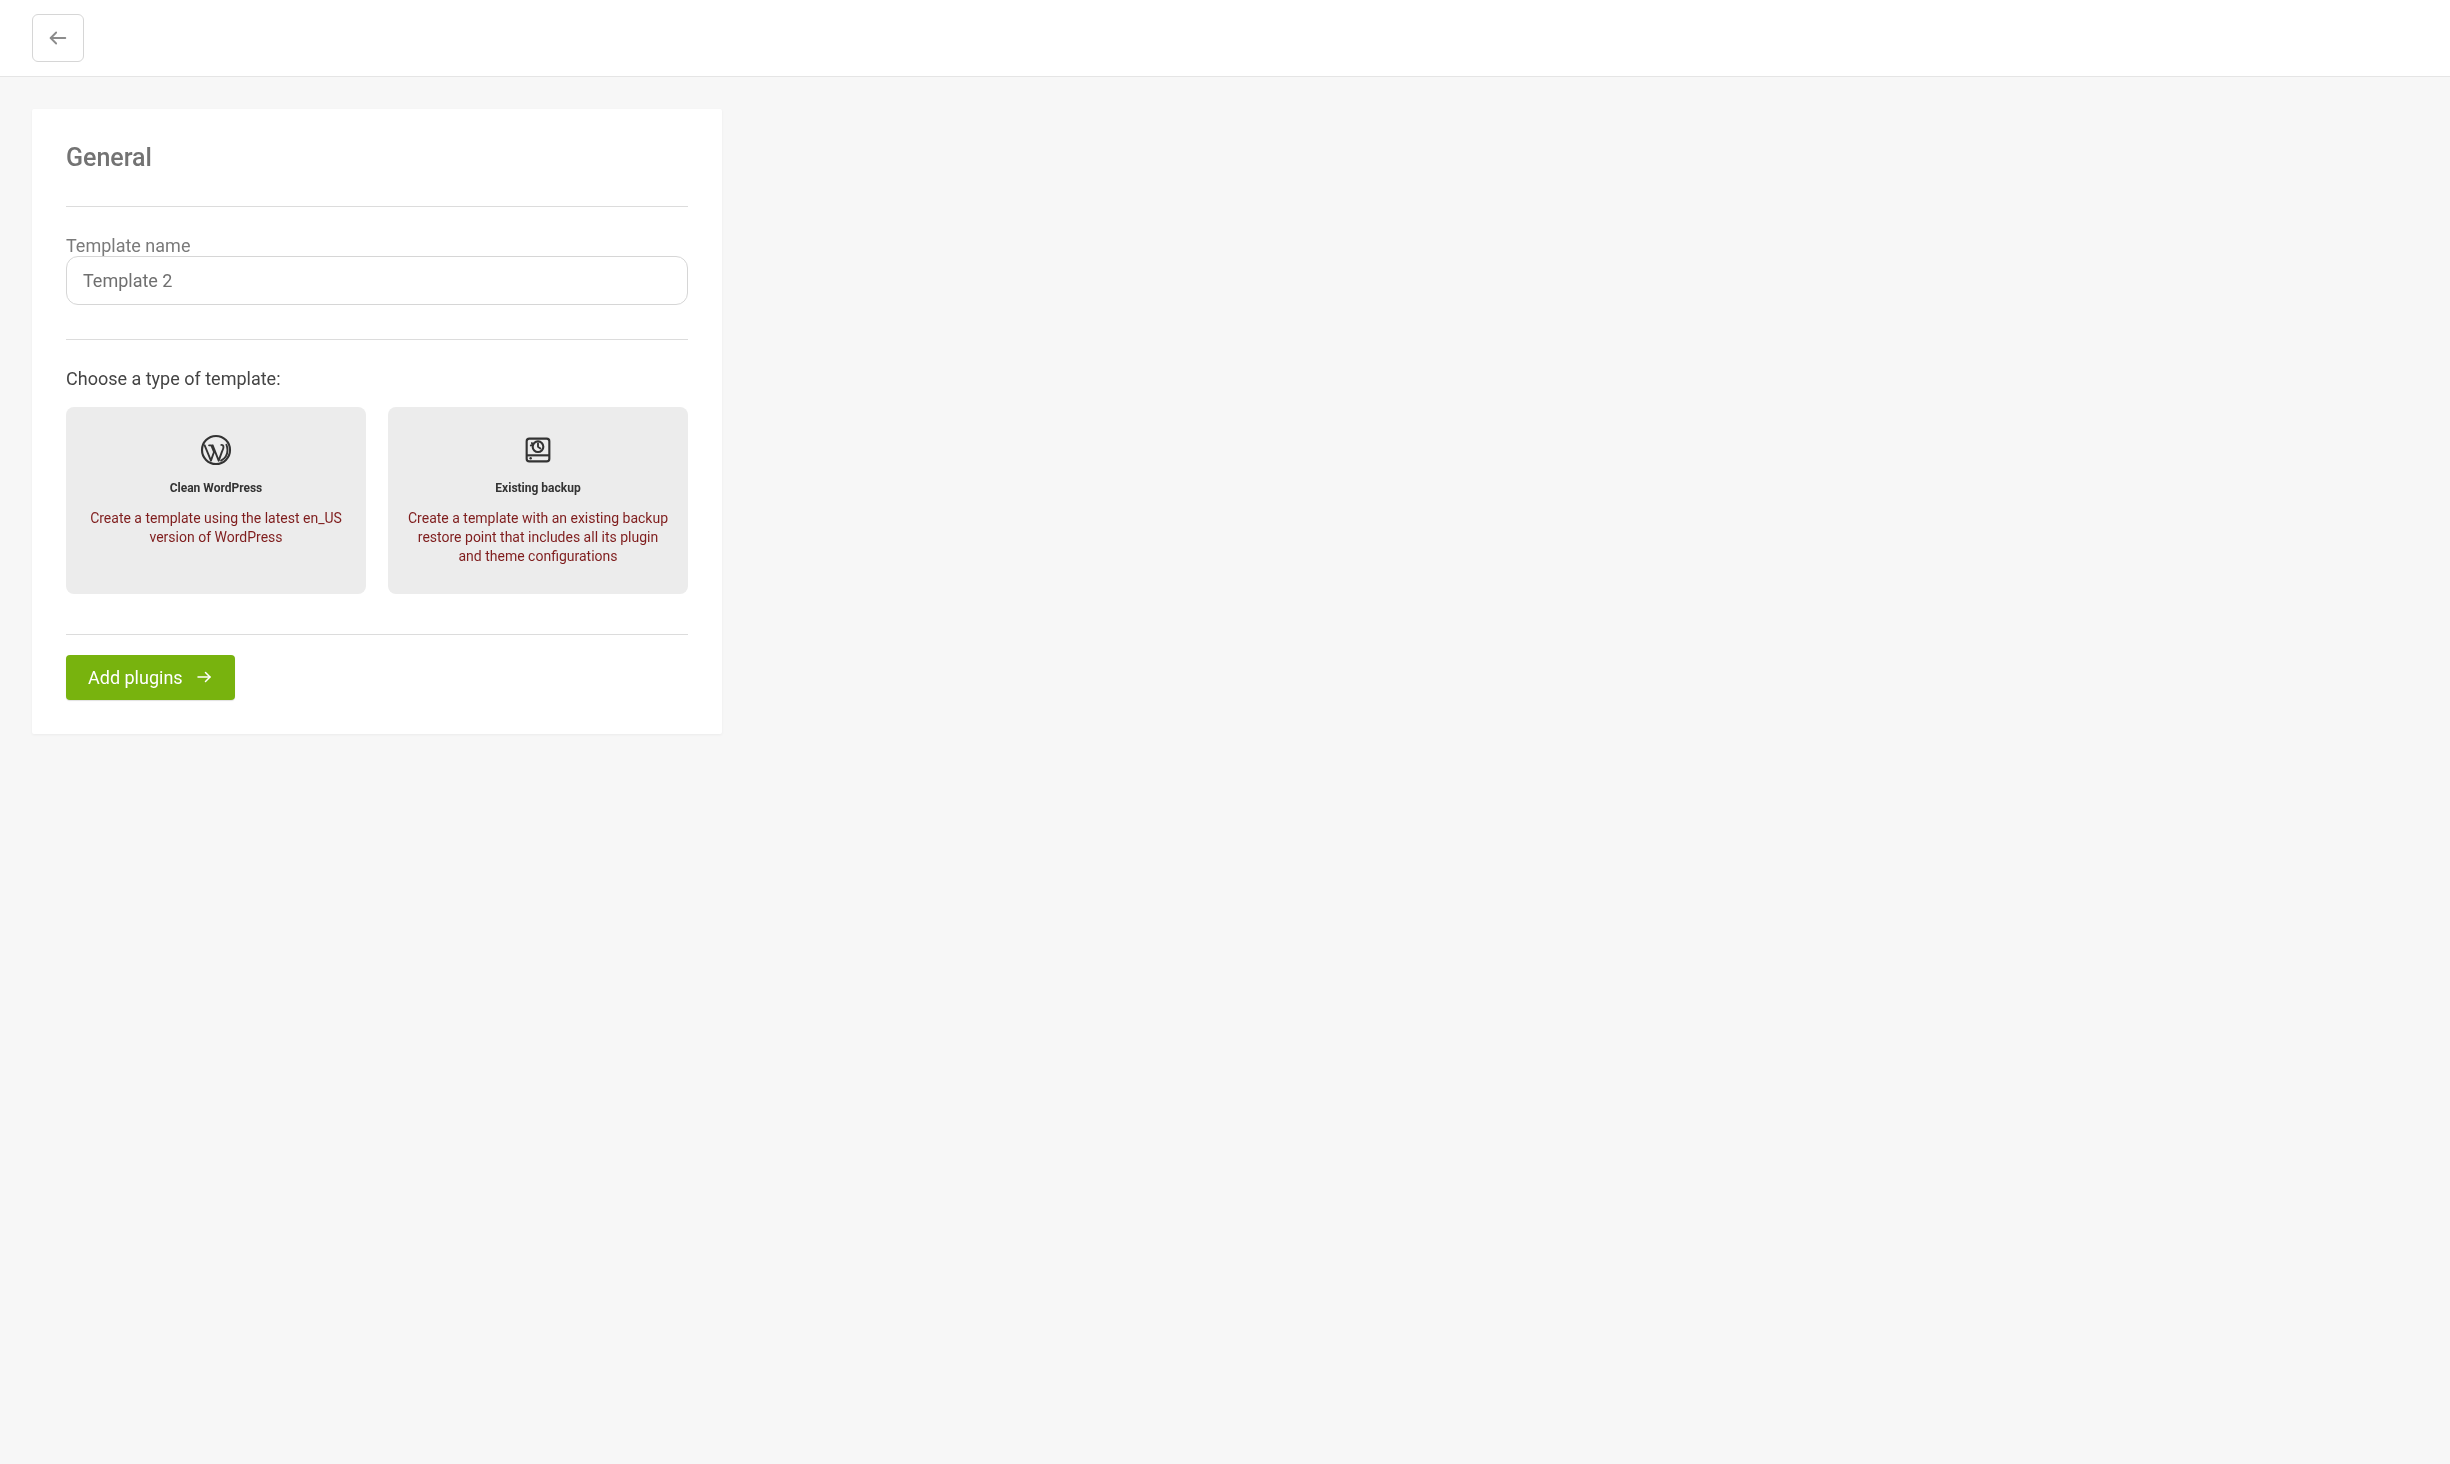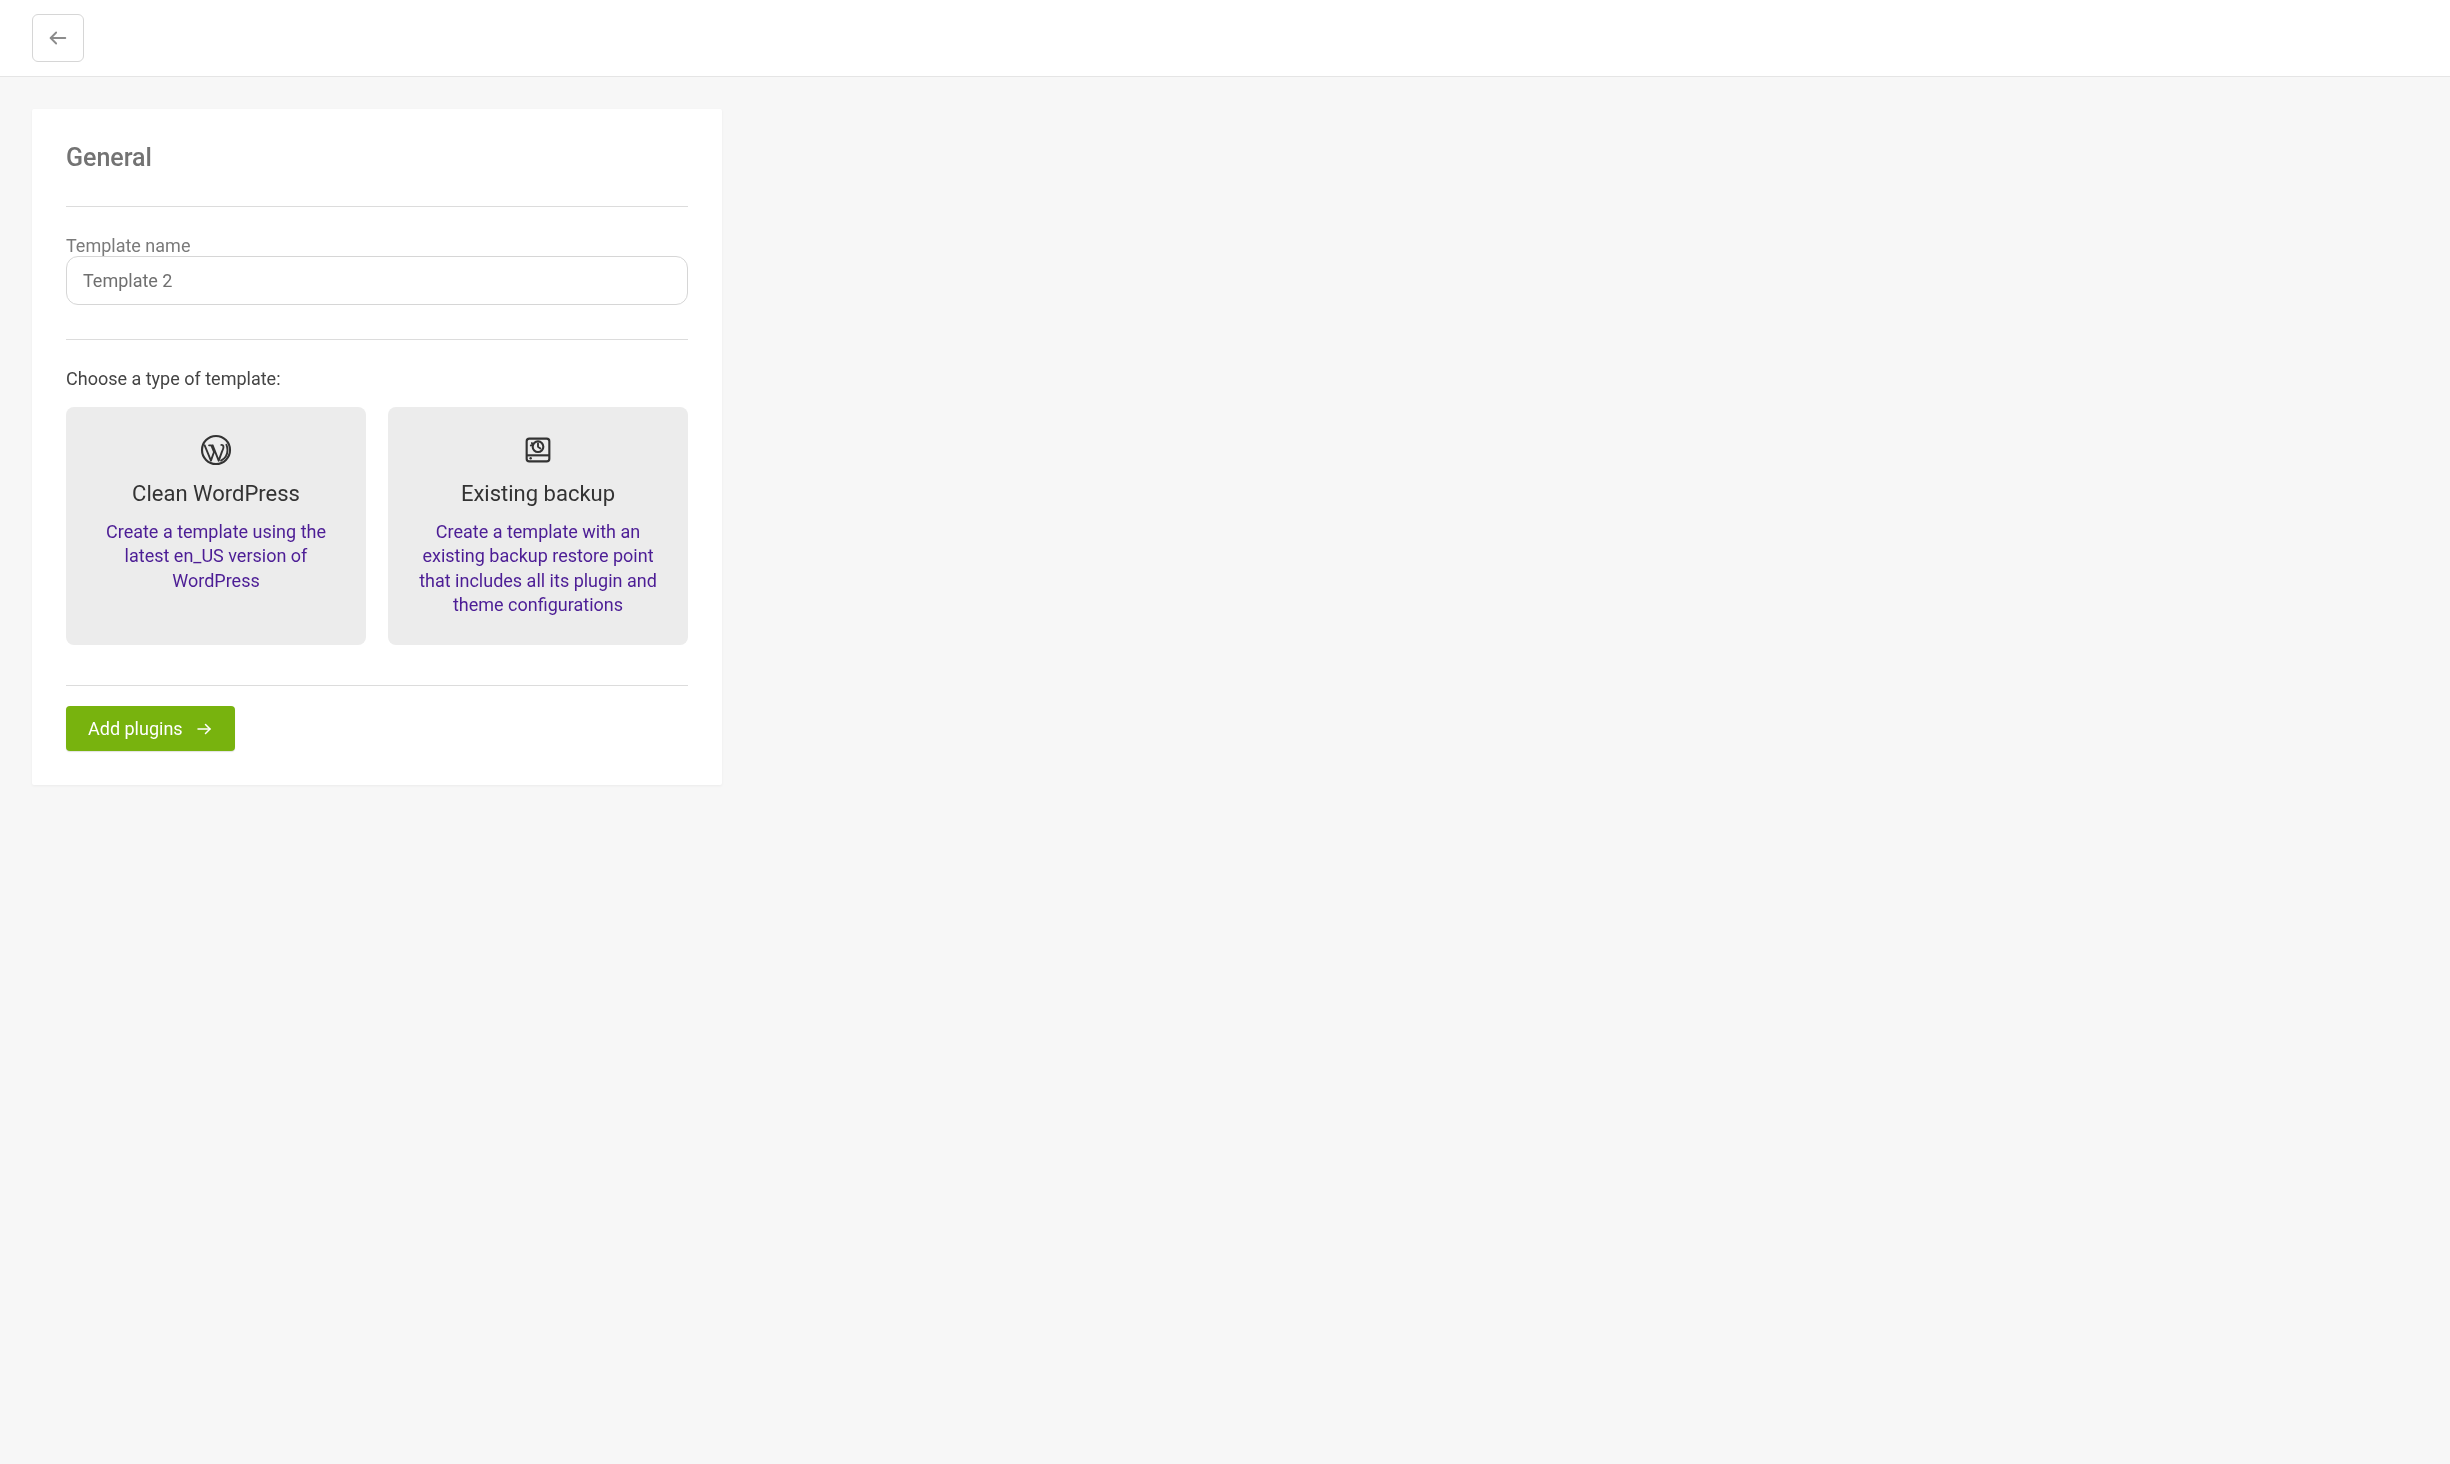--- a/index.html
+++ b/index.html
@@ -109,28 +109,28 @@
       align-items: center;
       justify-content: center;
       height: 38px;
       margin-bottom: 12px;
     }
     .option-icon svg {
       width: 32px;
       height: 32px;
     }
     .option-title {
-      font-size: 22px;
-      font-weight: 400;
+      font-size: 12px;
+      font-weight: 700;
       color: #333;
       margin-bottom: 14px;
     }
     .option-desc {
-      font-size: 18px;
-      color: #4c1d95;
+      font-size: 14px;
+      color: #7f1d1d;
       line-height: 1.35;
     }
     .primary-button {
       background: #78b30e;
       color: #fff;
       border: none;
       border-radius: 4px;
       padding: 12px 22px;
       font-size: 18px;
       font-family: inherit;

